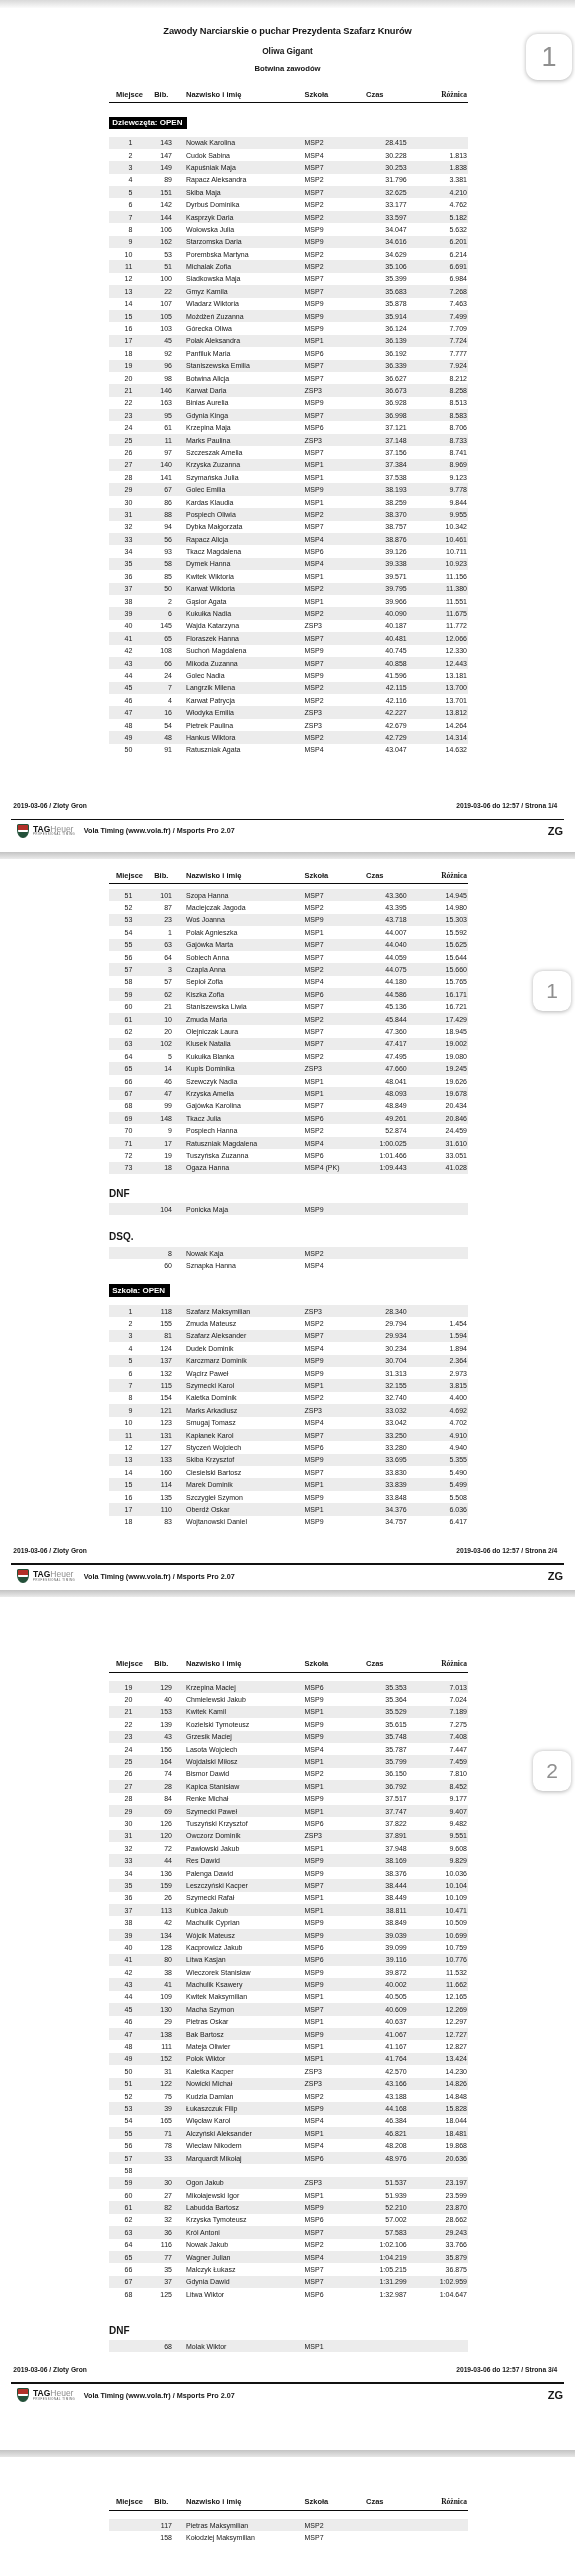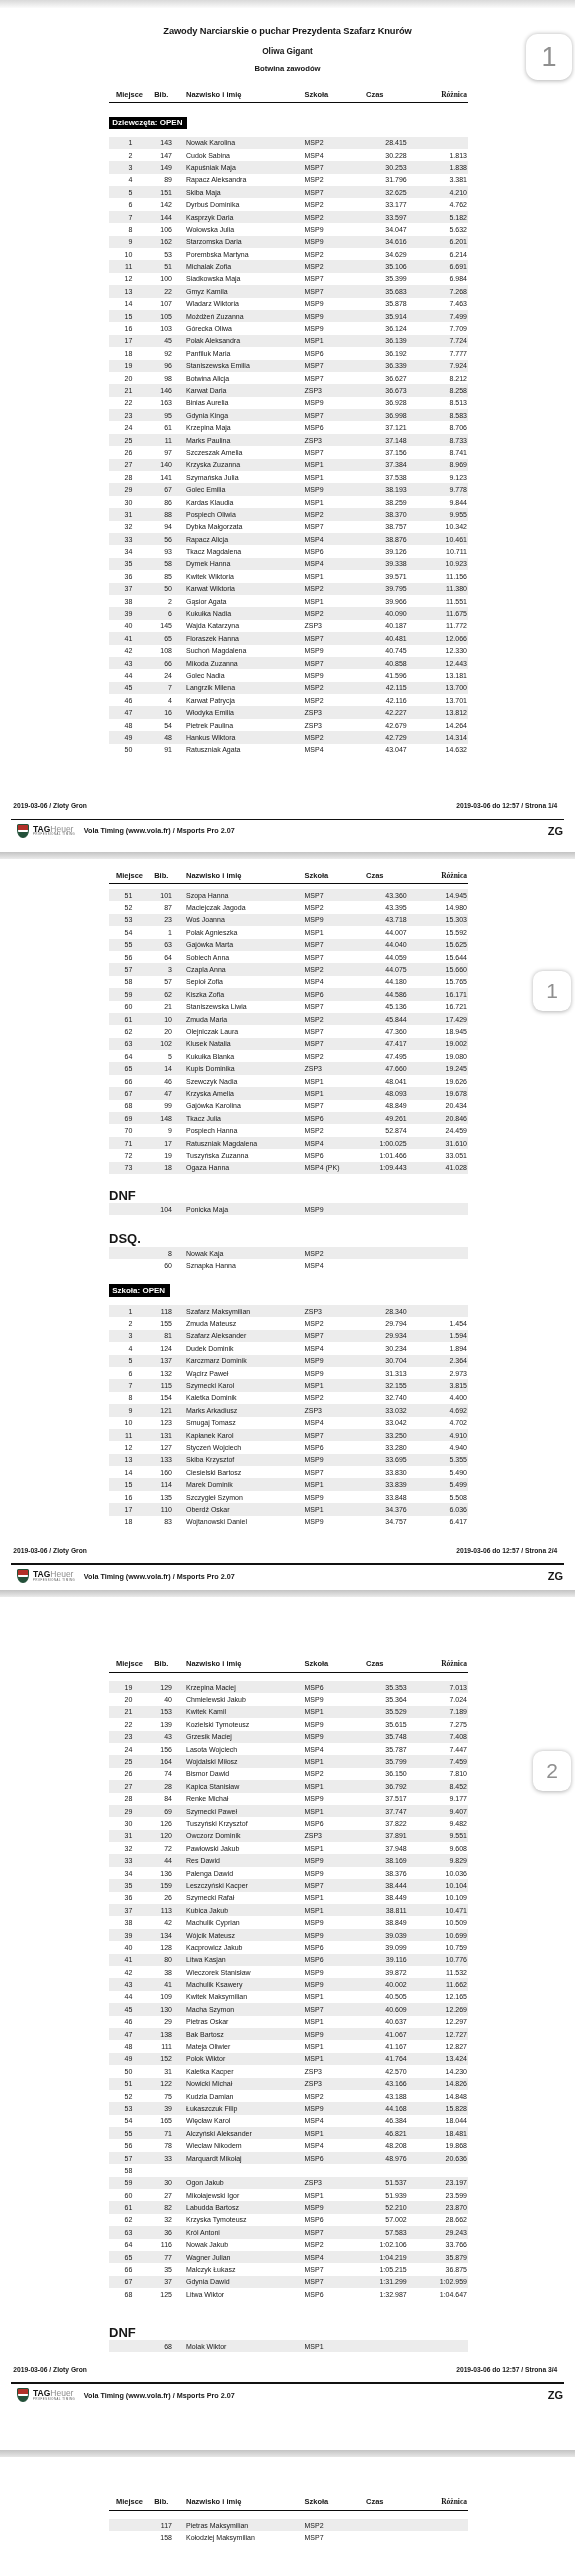--- a/index.html
+++ b/index.html
@@ -28,21 +28,21 @@
         align-items:center;font-size:7px;}
   .trow.odd{background:#ececec;}
   .c0{text-align:right;padding-right:10.7px;}
   .c1{text-align:right;}
   .c2{padding-left:14px;white-space:nowrap;}
   .c3{padding-left:15.5px;white-space:nowrap;}
   .c4{text-align:right;padding-right:12.3px;}
   .c5{text-align:right;}
   .sec{position:absolute;left:109px;background:#000;color:#fff;font-weight:bold;
        font-size:8px;padding:1.6px 4.8px 2.1px 3.2px;white-space:nowrap;}
-  .flag{position:absolute;left:109px;font-weight:bold;font-size:13px;}
+  .flag{position:absolute;left:109px;font-weight:bold;font-size:10px;}
   .f1{position:absolute;left:13.3px;width:544px;display:flex;justify-content:space-between;
       font-weight:bold;font-size:6.7px;}
   .frule{position:absolute;left:10.7px;width:553px;height:1.6px;background:#111;}
   .f2{position:absolute;left:17px;width:546px;display:flex;align-items:center;}
   .shield{width:12.3px;height:14.4px;border:1.1px solid #24513a;box-sizing:border-box;
           border-radius:1.6px 1.6px 5.9px 5.9px / 1.6px 1.6px 8px 8px;
           background:linear-gradient(#b23129 0 42%,#ffffff 42% 58%,#24513a 58% 100%);}
   .logo-text{margin-left:3.7px;line-height:1;}
   .logo-line1{font-size:8.5px;font-weight:bold;}
   .heuer{color:#8d8d8d;font-weight:400;}

